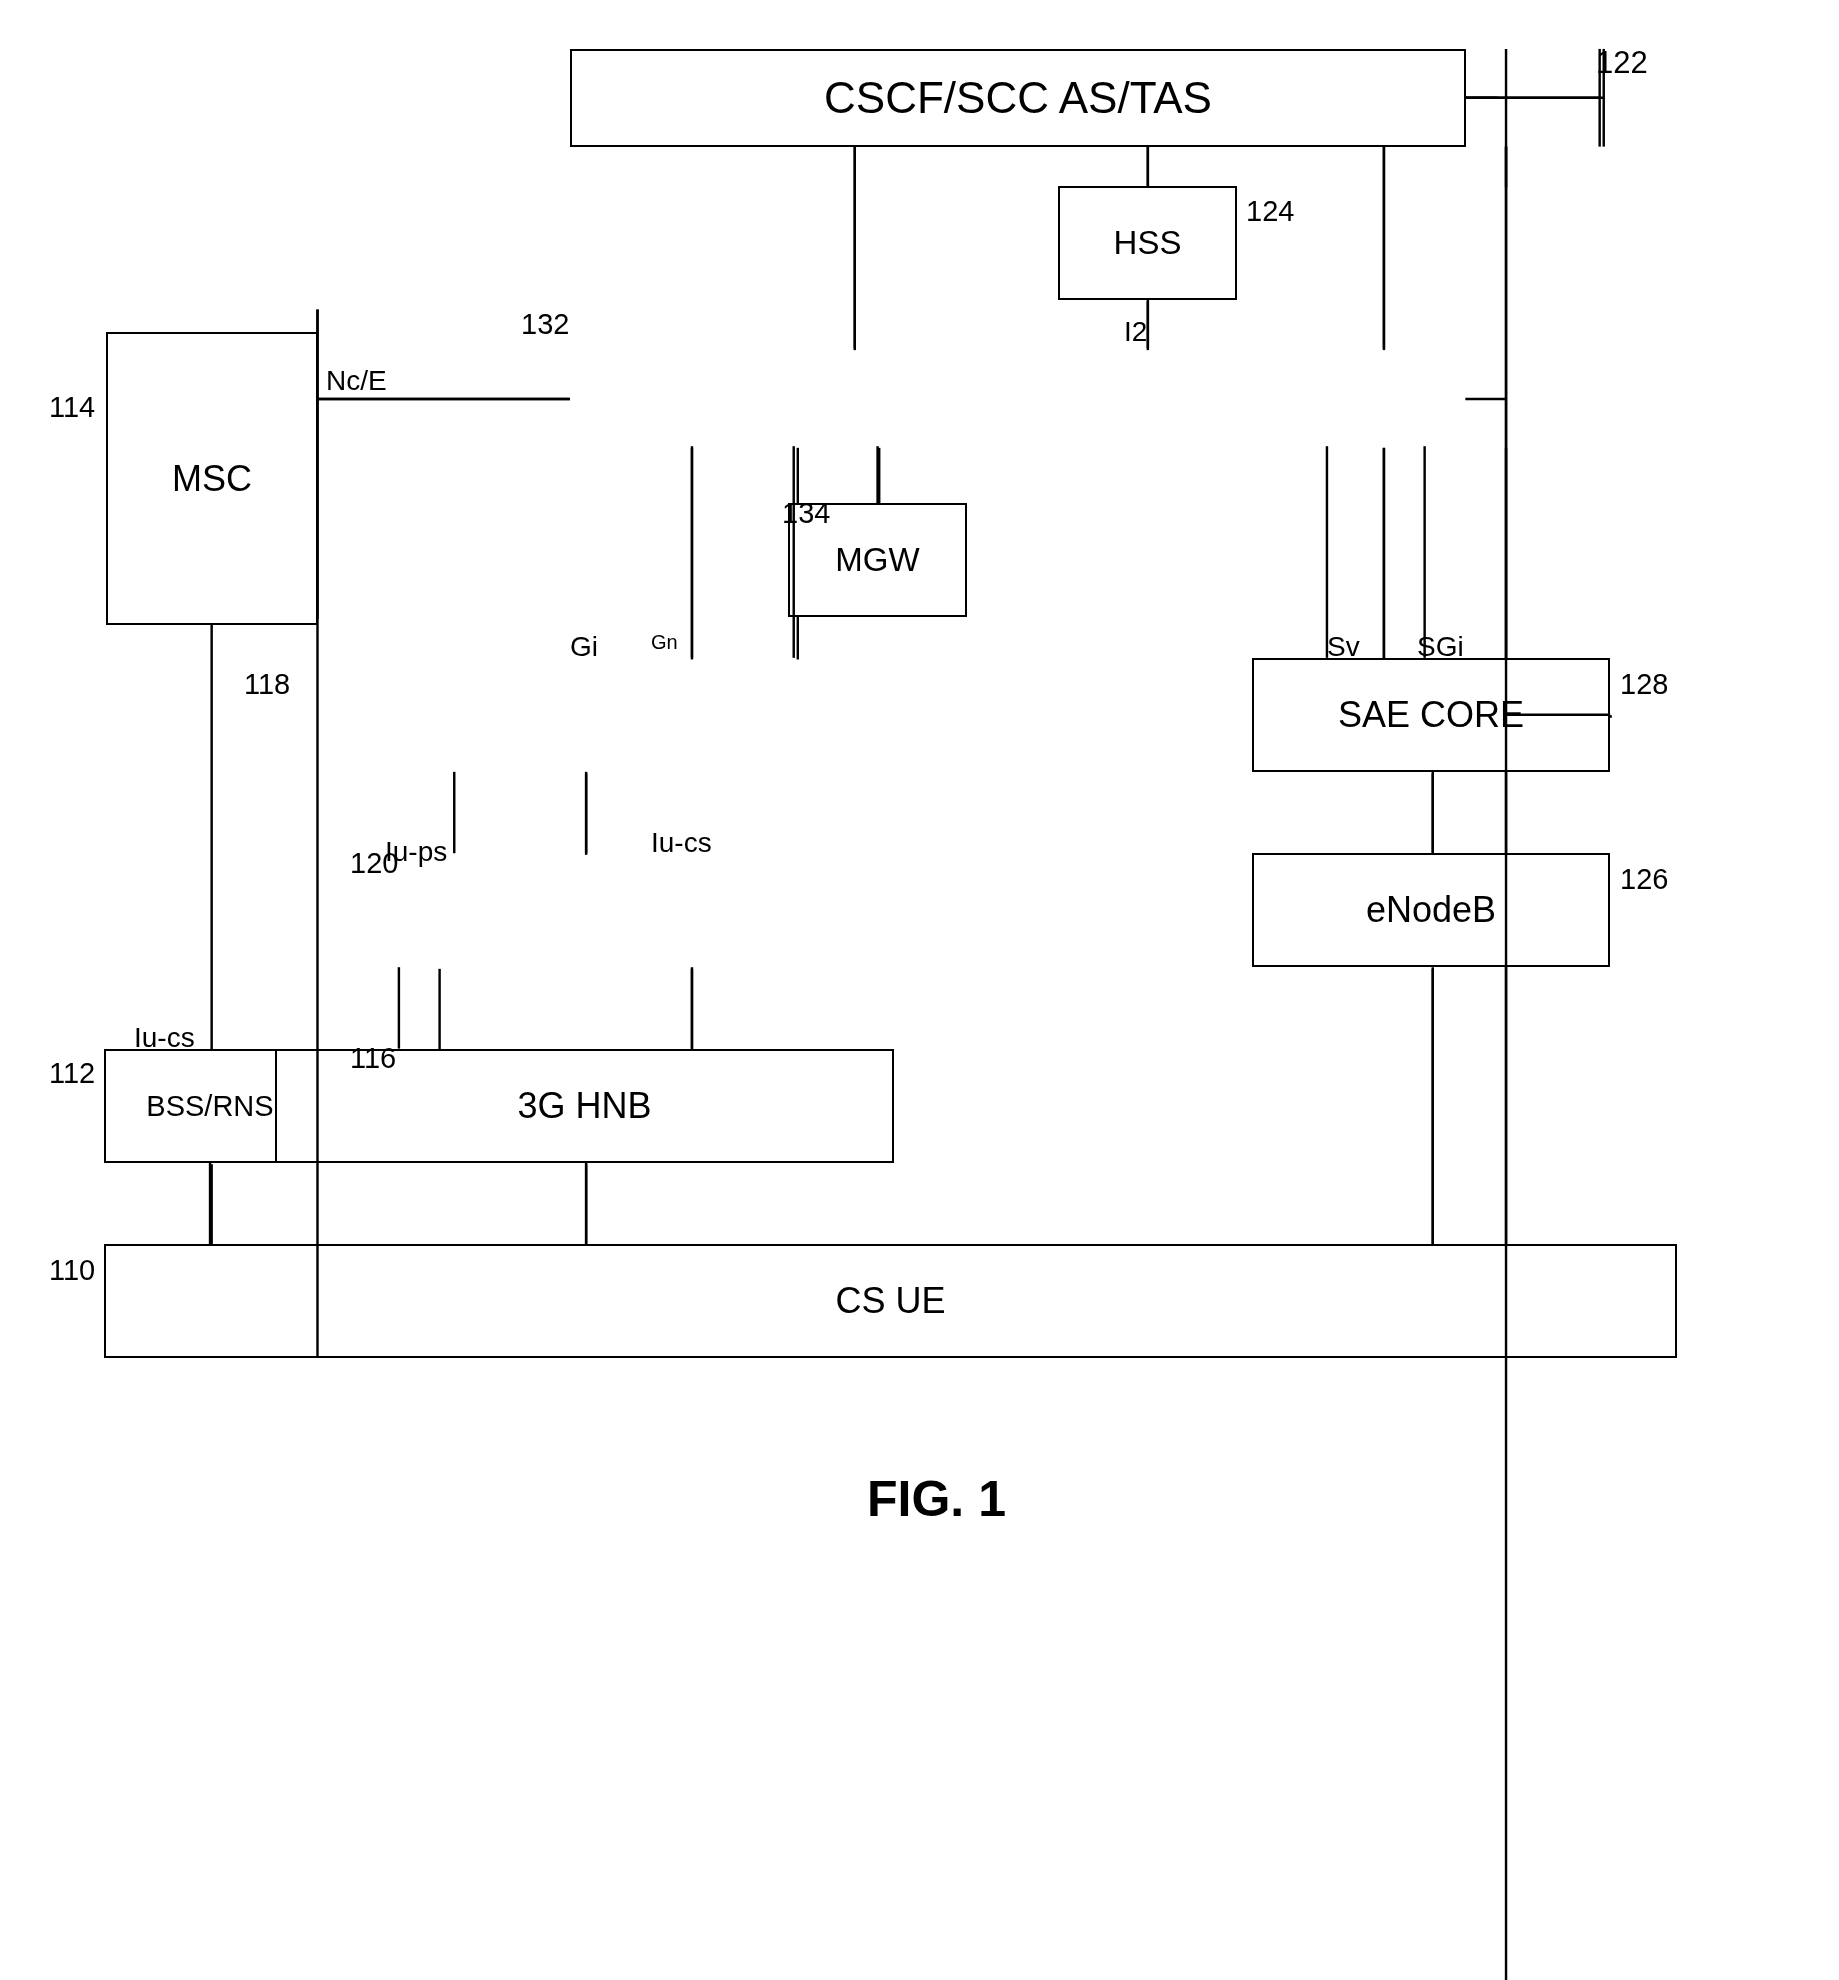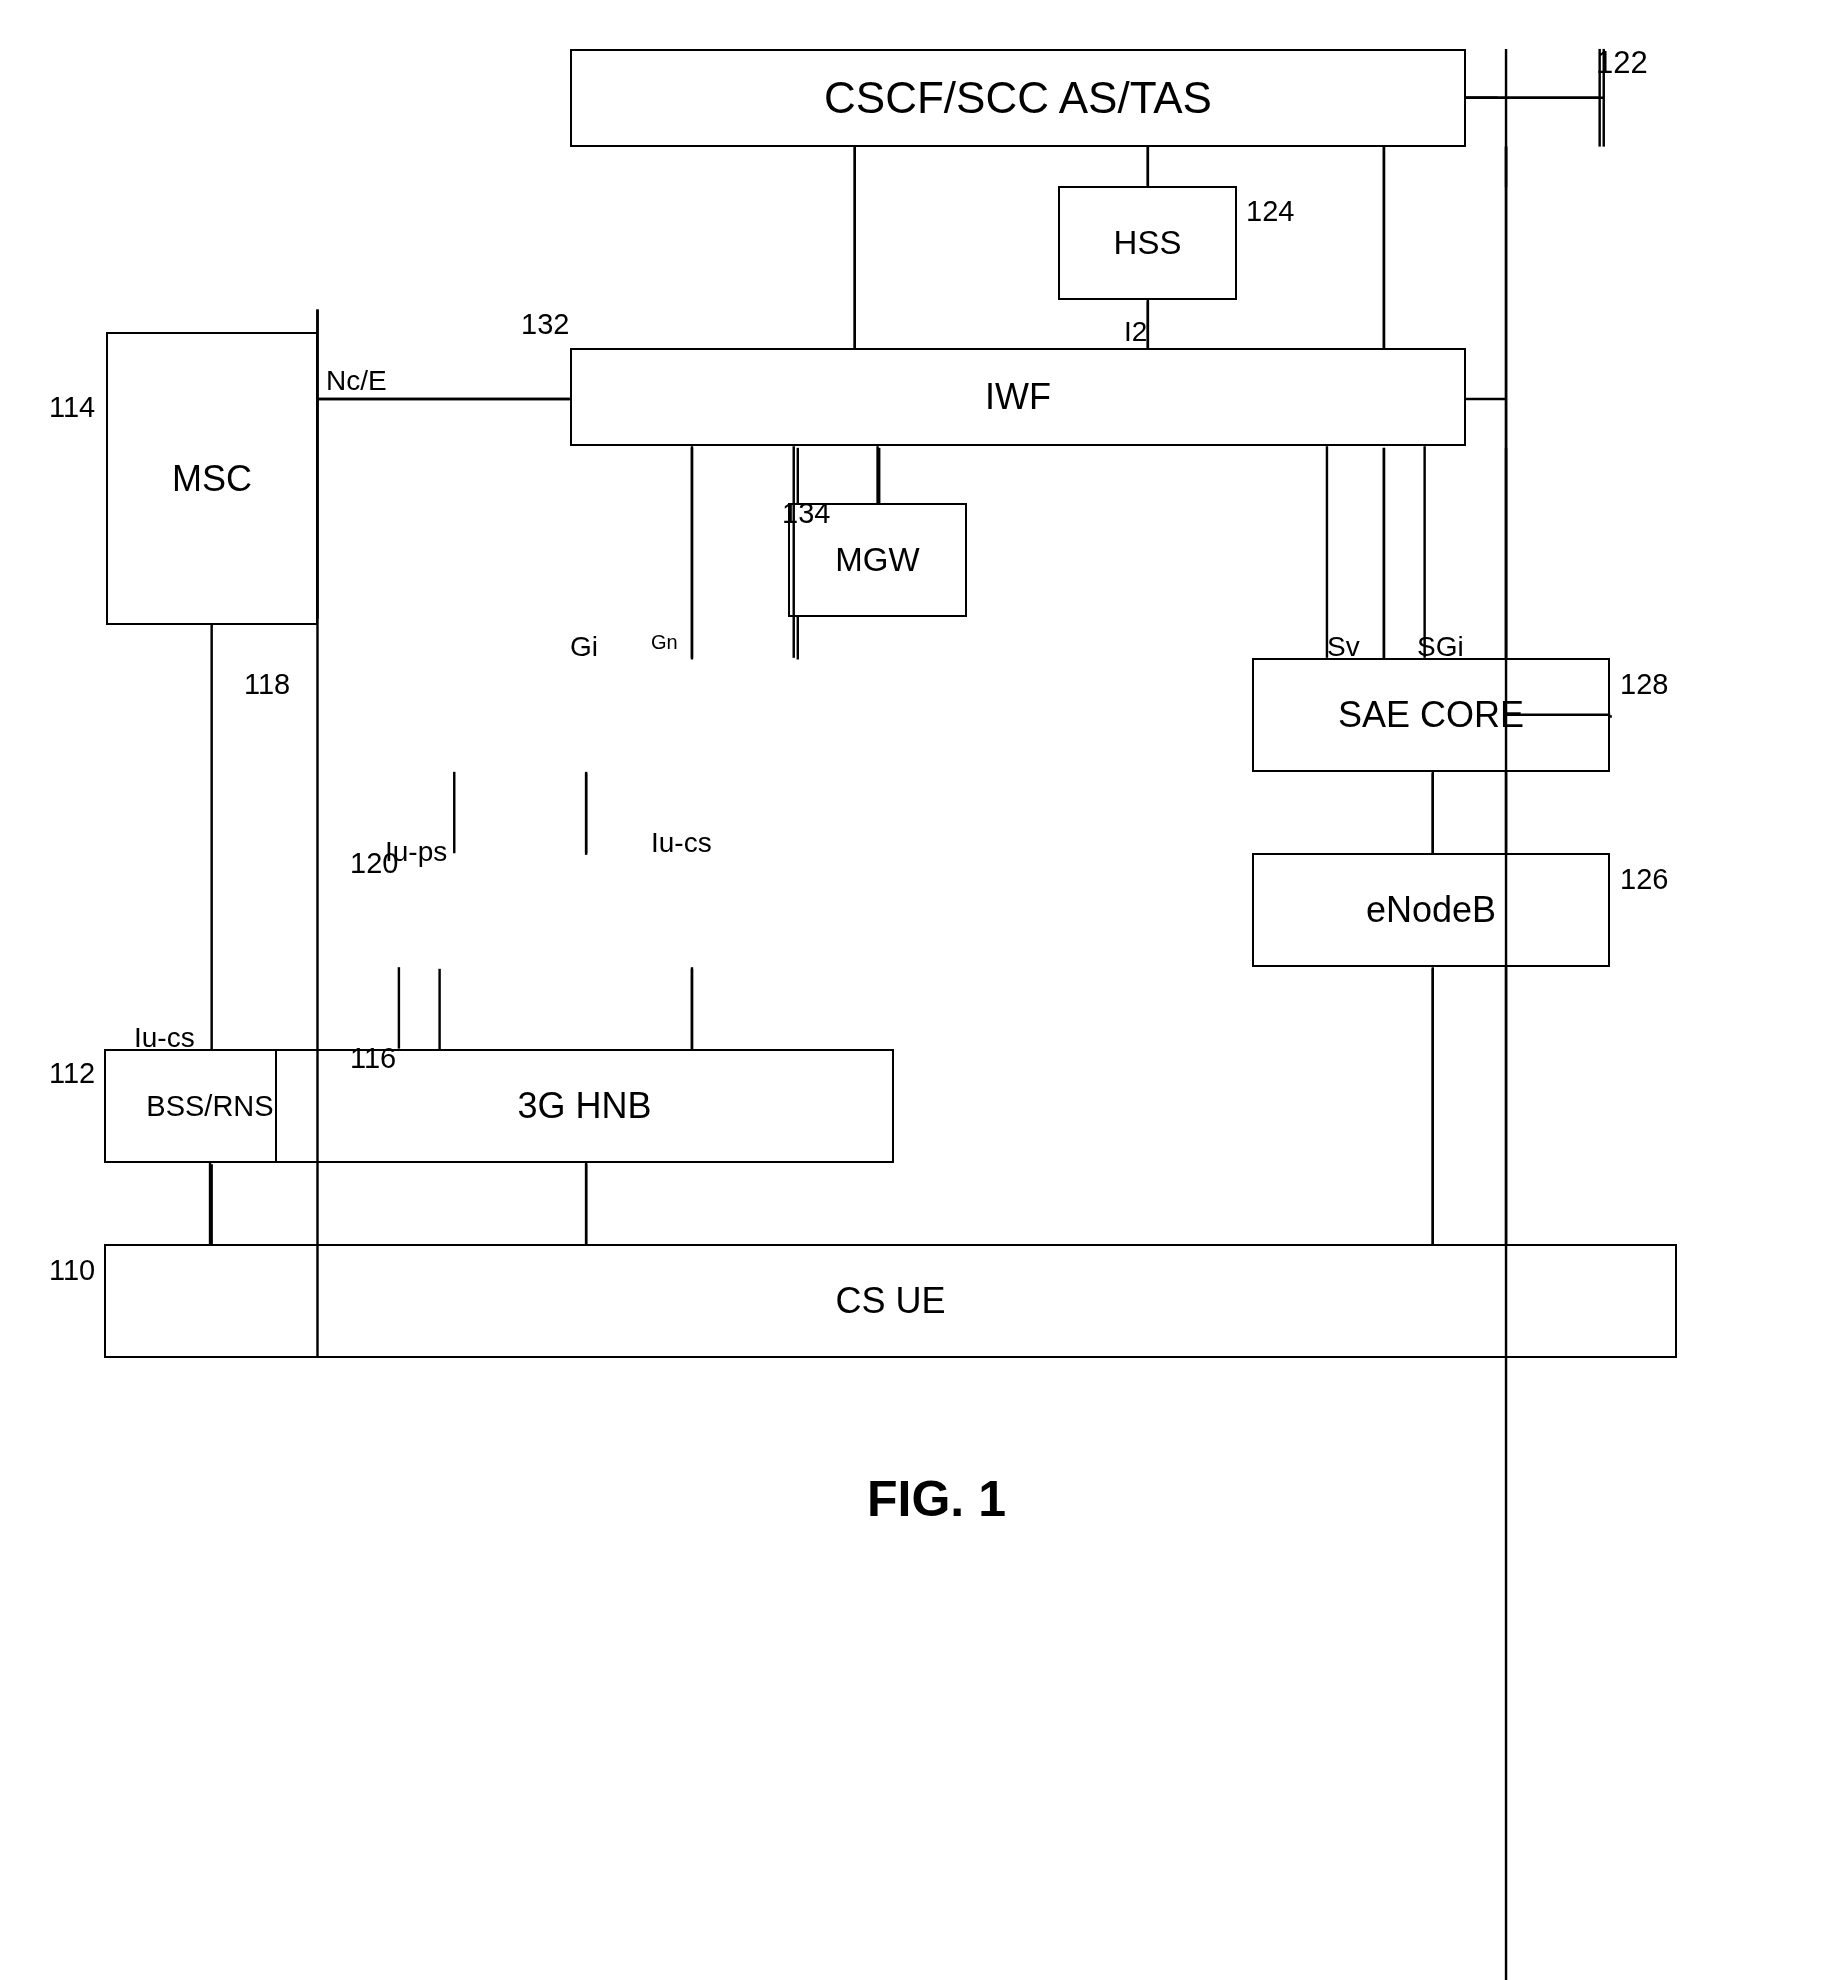--- a/index.html
+++ b/index.html
@@ -123,23 +123,20 @@
   </div>
   <span class="label" style="left:1596px; top:45px; font-size:31px;">122</span>
 
   <div class="box" style="left:1058px; top:186px; width:179px; height:114px; font-size:33px;">
     <span>HSS</span>
   </div>
   <span class="label" style="left:1246px; top:195px; font-size:29px;">124</span>
 
   <span class="label" style="left:1124px; top:316px; font-size:28px;">I2</span>
 
-  <div class="box" style="left:570px; top:348px; width:896px; height:98px; font-size:36px;">
-    <span>IWF</span>
-  </div>
   <span class="label" style="left:521px; top:308px; font-size:29px;">132</span>
 
   <div class="box" style="left:106px; top:308px; width:212px; height:293px; font-size:36px;margin-top:24px;">
     <span>MSC</span>
   </div>
   <span class="label" style="left:49px; top:391px; font-size:29px;">114</span>
 
   <span class="label" style="left:326px; top:365px; font-size:28px;">Nc/E</span>
 
   <div class="box" style="left:788px; top:503px; width:179px; height:114px; font-size:33px;">

